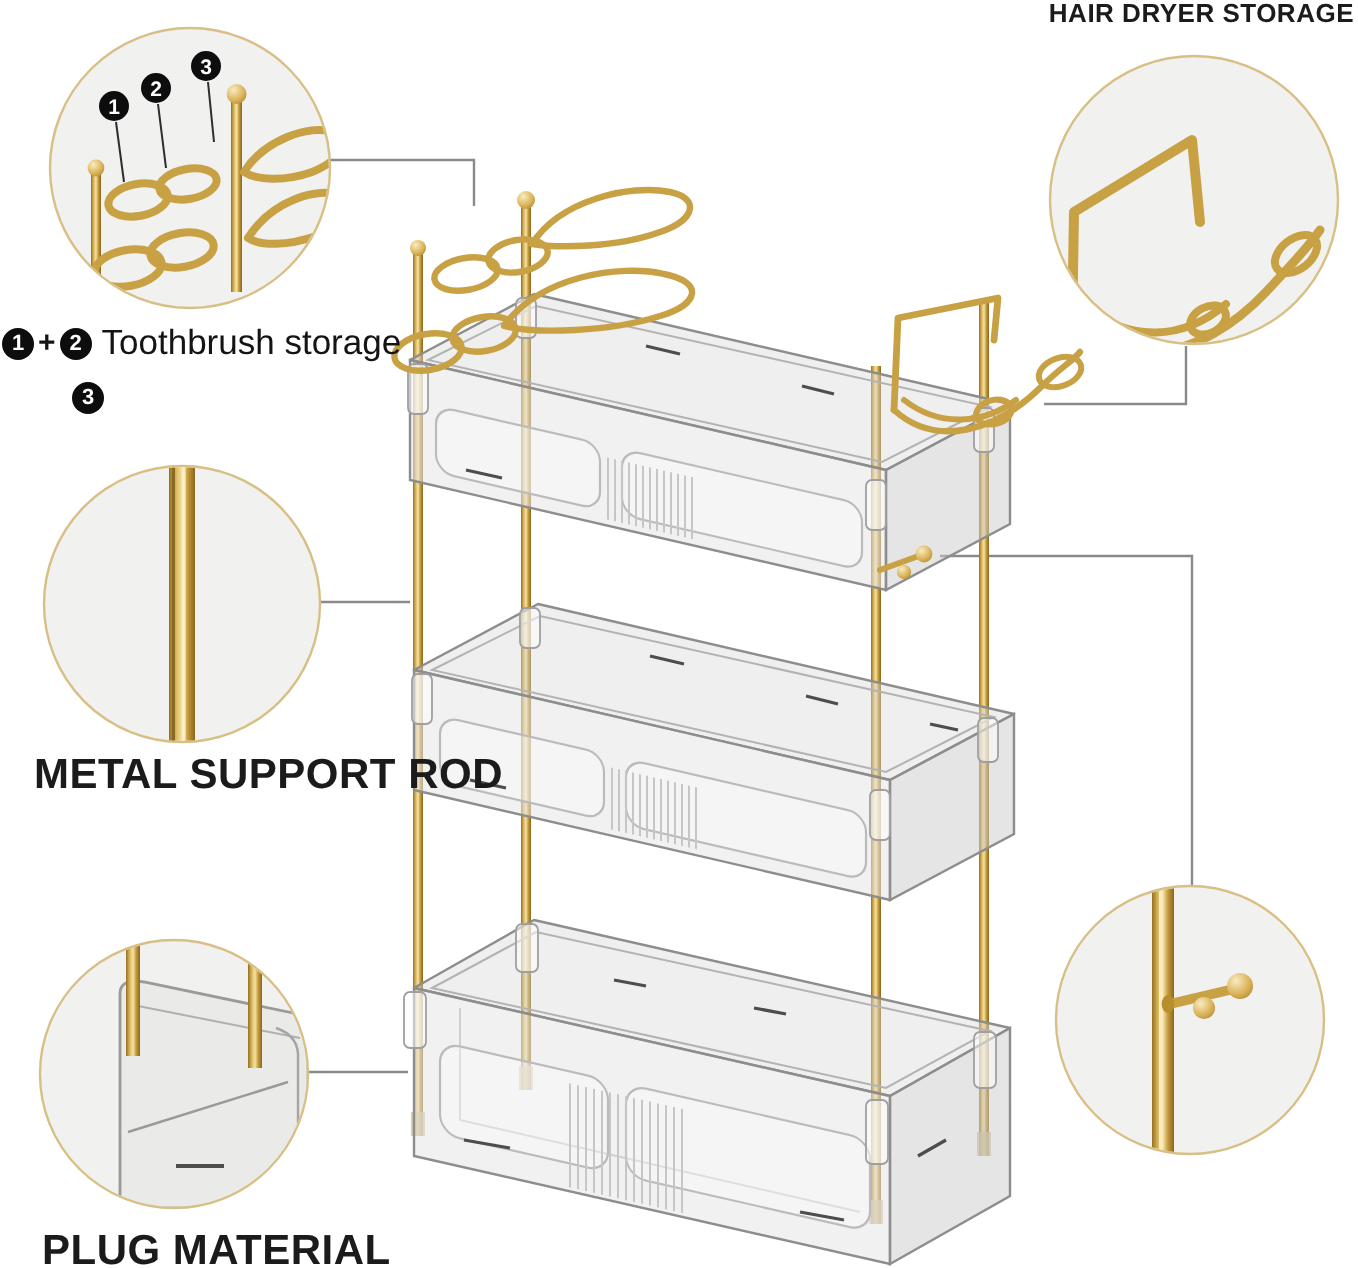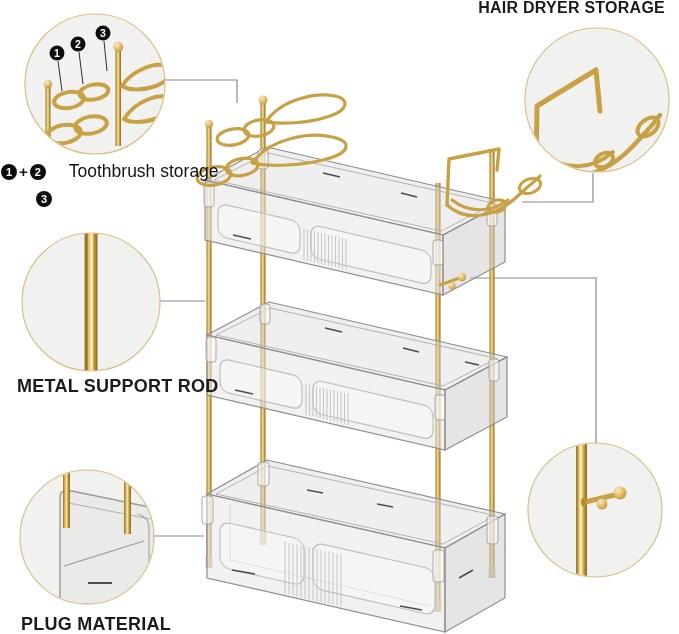--- a/index.html
+++ b/index.html
@@ -3,37 +3,37 @@
 <meta charset="utf-8">
 <style>
   html,body{margin:0;padding:0;background:#fff;}
   .canvas{
     position:relative;width:679px;height:634px;background:#ffffff;overflow:hidden;
     font-family:"Liberation Sans",sans-serif;
   }
   .canvas svg{position:absolute;left:0;top:0;}
   .caps-label{
     position:absolute;font-family:"Liberation Sans",sans-serif;
-    font-weight:700;font-size:18px;color:#1b1b1b;letter-spacing:.25px;white-space:nowrap;
+    font-weight:700;font-size:21px;color:#1b1b1b;letter-spacing:.25px;white-space:nowrap;
   }
-  .label-top-right{top:-1px;right:14px;font-size:16px;}
+  .label-top-right{top:-1px;right:2px;font-size:13px;}
   .label-metal{left:17px;top:376px;}
   .label-heavy{left:21px;top:614px;}
   .label-plug{left:528px;top:585px;width:138px;text-align:center;white-space:normal;line-height:19.5px;}
   .label-plug span{display:block;}
   .legend{position:absolute;left:1px;top:160px;color:#141414;font-size:17.5px;}
   .legend-row{display:flex;align-items:center;height:23px;}
   .legend-row.second{margin-top:4px;padding-left:35px;}
   .badge{
     width:16px;height:16px;border-radius:50%;background:#0d0d0d;color:#fff;
     font-size:11px;font-weight:700;display:inline-flex;align-items:center;justify-content:center;
     flex:0 0 auto;
   }
   .plus{font-weight:700;font-size:15px;margin:0 2px;}
-  .legend-text{margin-left:23px;}
+  .legend-text{margin-left:5px;}
   .legend-row.second .legend-text{margin-left:18px;}
   
   .wire{stroke:#c9a145;fill:none;stroke-linecap:round;stroke-linejoin:round;}
   .leader{fill:none;stroke:#8a8a8a;stroke-width:1.2;}
   .callout-circle{fill:#f1f1f0;stroke:#d8bf85;stroke-width:1.2;}
   .badge-dot{fill:#0d0d0d;}
   .badge-num{fill:#ffffff;font:700 10.5px "Liberation Sans",sans-serif;text-anchor:middle;}
   .badge-line{stroke:#2d2d2d;stroke-width:1;}
   .sleeve{fill:rgba(255,255,255,.5);stroke:#9f9f9f;stroke-width:.9;}
   .foot{fill:#cdbb92;opacity:.75;}

